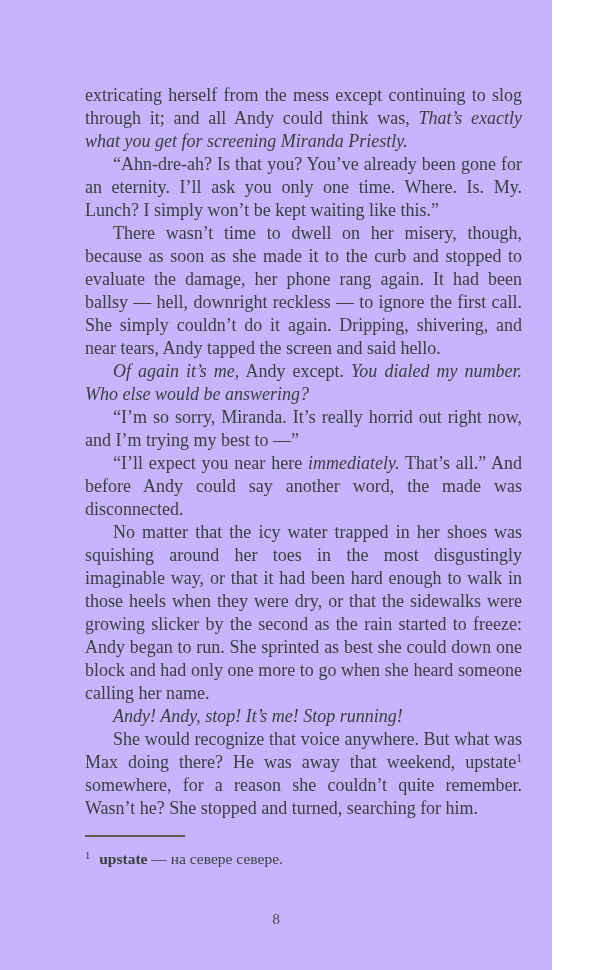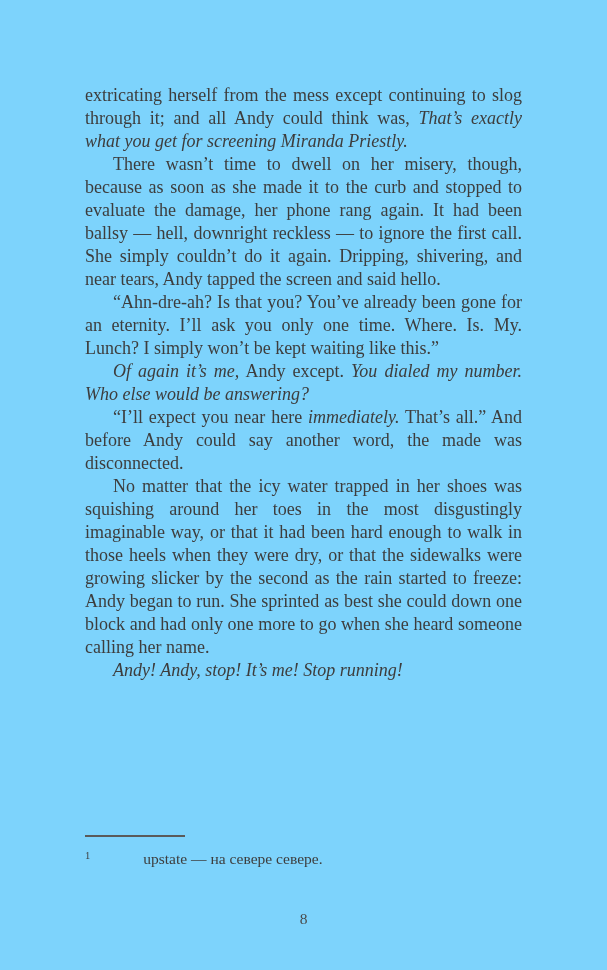--- a/index.html
+++ b/index.html
@@ -2,23 +2,23 @@
 <html><head>
 <meta charset="utf-8">
 <style>
   html, body {
     margin: 0;
     padding: 0;
     background: #ffffff;
   }
   .page {
     position: relative;
-    width: 607px;
+    width: 552px;
     height: 970px;
-    background: #7dd3fc;
+    background: #c4b5fd;
     font-family: "Liberation Serif", "DejaVu Serif", serif;
     color: #3d3d3d;
     overflow: hidden;
   }
   .text-block {
     position: absolute;
     left: 85px;
     top: 84px;
     width: 437px;
   }
@@ -56,46 +56,47 @@
     font-size: 15.5px;
     line-height: 20px;
     color: #3d3d3d;
   }
   .footnote .fn-marker {
     font-size: 10.5px;
     vertical-align: 5px;
     margin-right: 9px;
   }
   .footnote .fn-term {
-    font-weight: normal;
-    margin-left: 44px;
+    font-weight: bold;
   }
   .page-number {
     position: absolute;
     top: 910px;
     left: 0;
     width: 100%;
     text-align: center;
     font-size: 15.5px;
     color: #4a4a4a;
   }
 </style>
 </head>
 <body>
 
 <div class="page">
 
   <div class="text-block">
       <p class=""><span>extricating herself from the mess except continuing to slog through it; and all Andy could think was, </span><i>That’s exactly what you get for screening Miranda Priestly.</i></p>
+      <p class="indent"><span>“Ahn-dre-ah? Is that you? You’ve already been gone for an eternity. I’ll ask you only one time. Where. Is. My. Lunch? I simply won’t be kept waiting like this.”</span></p>
       <p class="indent"><span>There wasn’t time to dwell on her misery, though, because as soon as she made it to the curb and stopped to evaluate the damage, her phone rang again. It had been ballsy — hell, downright reckless — to ignore the first call. She simply couldn’t do it again. Dripping, shivering, and near tears, Andy tapped the screen and said hello.</span></p>
-      <p class="indent"><span>“Ahn-dre-ah? Is that you? You’ve already been gone for an eternity. I’ll ask you only one time. Where. Is. My. Lunch? I simply won’t be kept waiting like this.”</span></p>
       <p class="indent"><i>Of again it’s me,</i><span> Andy except. </span><i>You dialed my number. Who else would be answering?</i></p>
+      <p class="indent"><span>“I’m so sorry, Miranda. It’s really horrid out right now, and I’m trying my best to —”</span></p>
       <p class="indent"><span>“I’ll expect you near here </span><i>immediately.</i><span> That’s all.” And before Andy could say another word, the made was disconnected.</span></p>
       <p class="indent"><span>No matter that the icy water trapped in her shoes was squishing around her toes in the most disgustingly imaginable way, or that it had been hard enough to walk in those heels when they were dry, or that the sidewalks were growing slicker by the second as the rain started to freeze: Andy began to run. She sprinted as best she could down one block and had only one more to go when she heard someone calling her name.</span></p>
       <p class="indent"><i>Andy! Andy, stop! It’s me! Stop running!</i></p>
+      <p class="indent"><span>She would recognize that voice anywhere. But what was Max doing there? He was away that weekend, upstate</span><sup class="fn-ref">1</sup><span> somewhere, for a reason she couldn’t quite remember. Wasn’t he? She stopped and turned, searching for him.</span></p>
     </div>
 
   <div class="footnote-block">
     <div class="footnote-sep"></div>
     <div class="footnote"><sup class="fn-marker">1</sup><span class="fn-term">upstate</span> <span>— на севере севере.</span></div>
   </div>
 
   <div class="page-number">8</div>
 
 </div>

